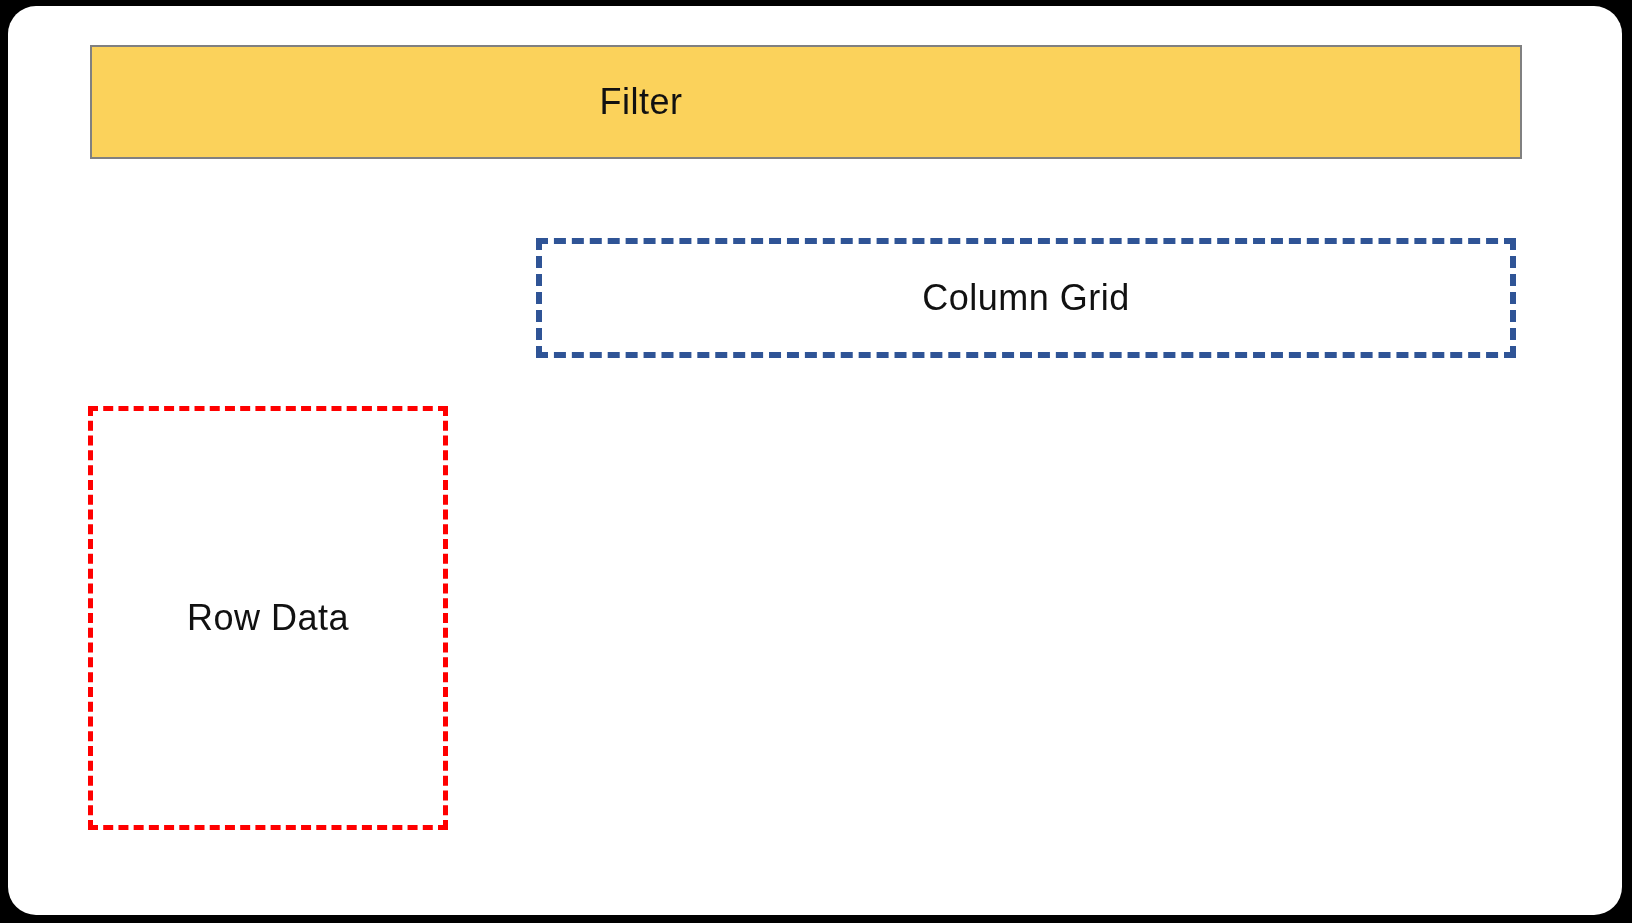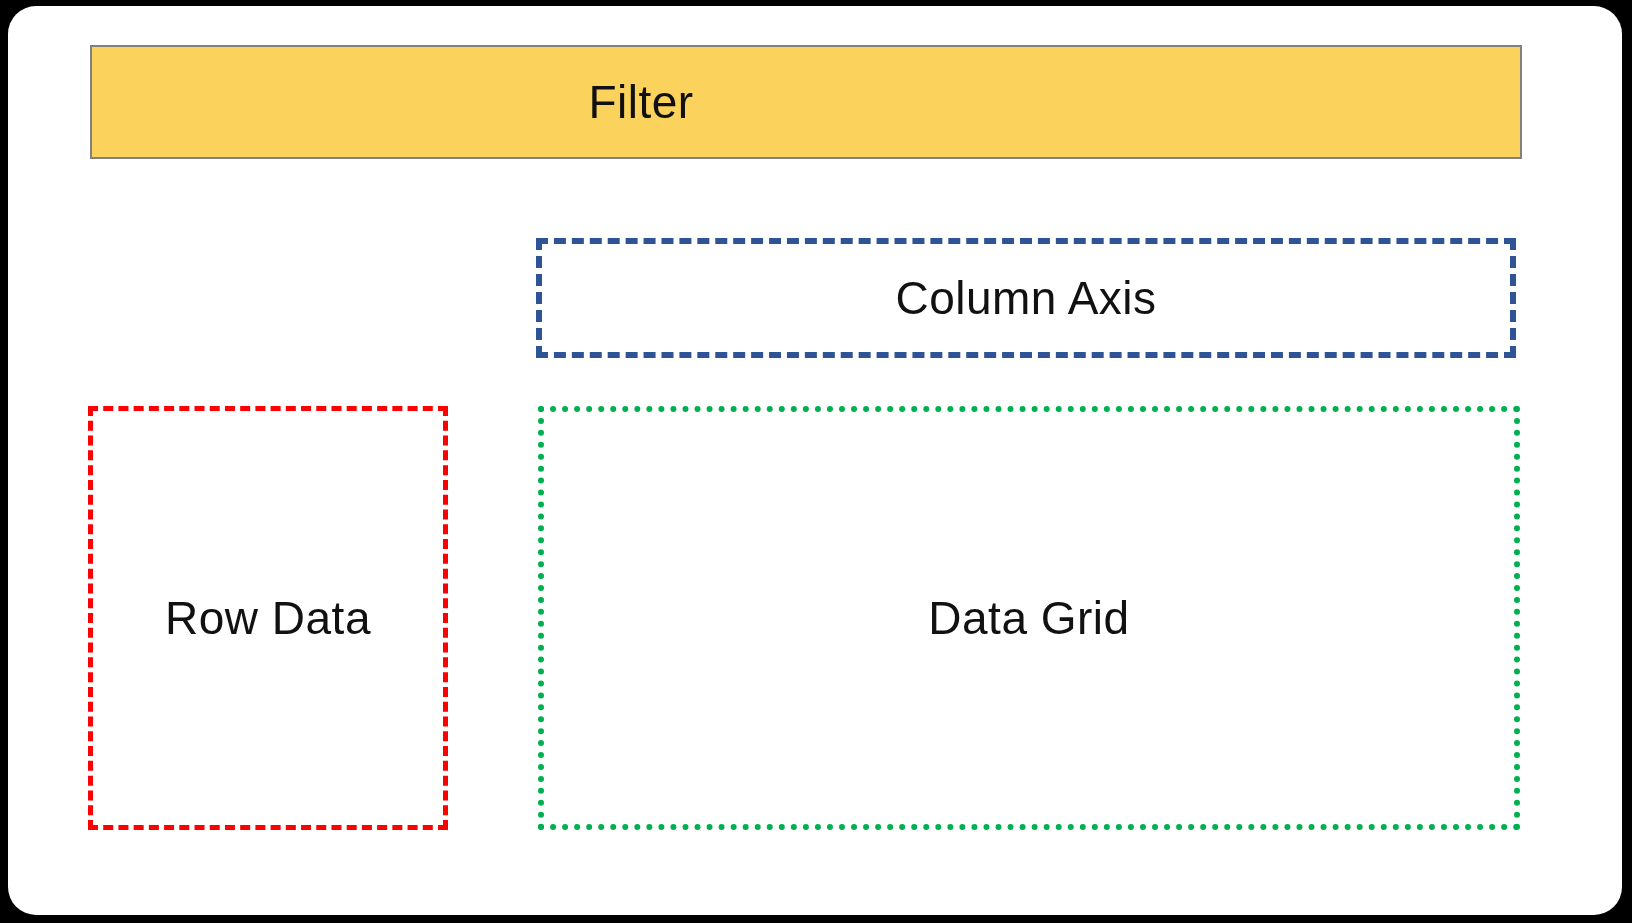--- a/index.html
+++ b/index.html
@@ -23,21 +23,21 @@
   .box {
     position: absolute;
     box-sizing: border-box;
     display: flex;
     align-items: center;
     justify-content: center;
     background: #ffffff;
   }
   .box .label {
     color: #111111;
-    font-size: 46px;
+    font-size: 36px;
     letter-spacing: 0.5px;
     white-space: nowrap;
   }
   .filter-box {
     left: 82px;
     top: 39px;
     width: 1432px;
     height: 114px;
     background: var(--filter-fill, #fbd25b);
     border: 2px solid var(--filter-border, #808080);
@@ -69,24 +69,21 @@
 </head>
 <body>
 
 <div class="canvas">
 
   <div class="box filter-box">
     <span class="label">Filter</span>
   </div>
 
   <div class="box column-axis-box">
-    <span class="label">Column Axis</span>
+    <span class="label">Column Grid</span>
   </div>
 
   <div class="box row-axis-box">
     <span class="label">Row Data</span>
   </div>
 
-  <div class="box data-grid-box">
-    <span class="label">Data Grid</span>
-  </div>
 
 </div>
 
 </body></html>

